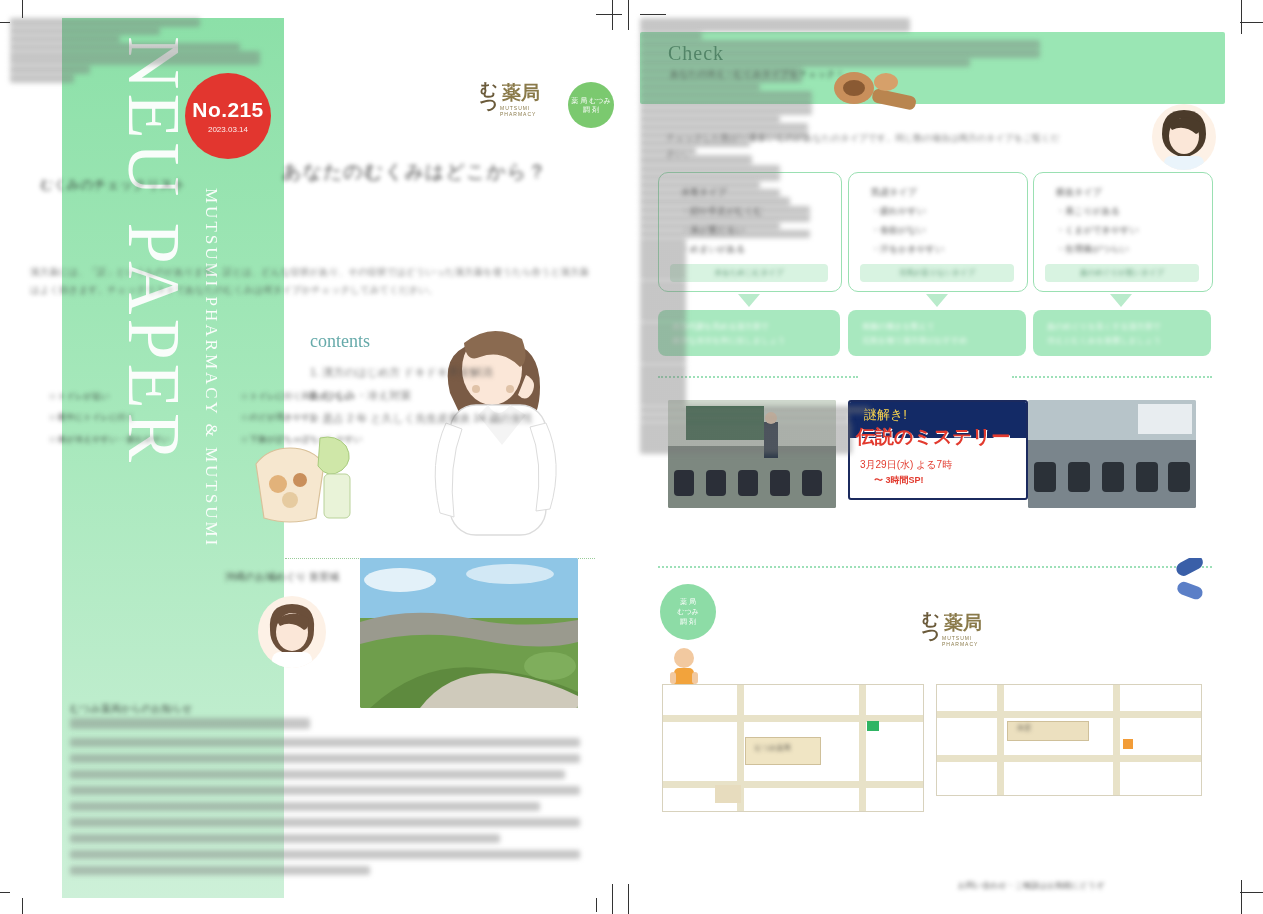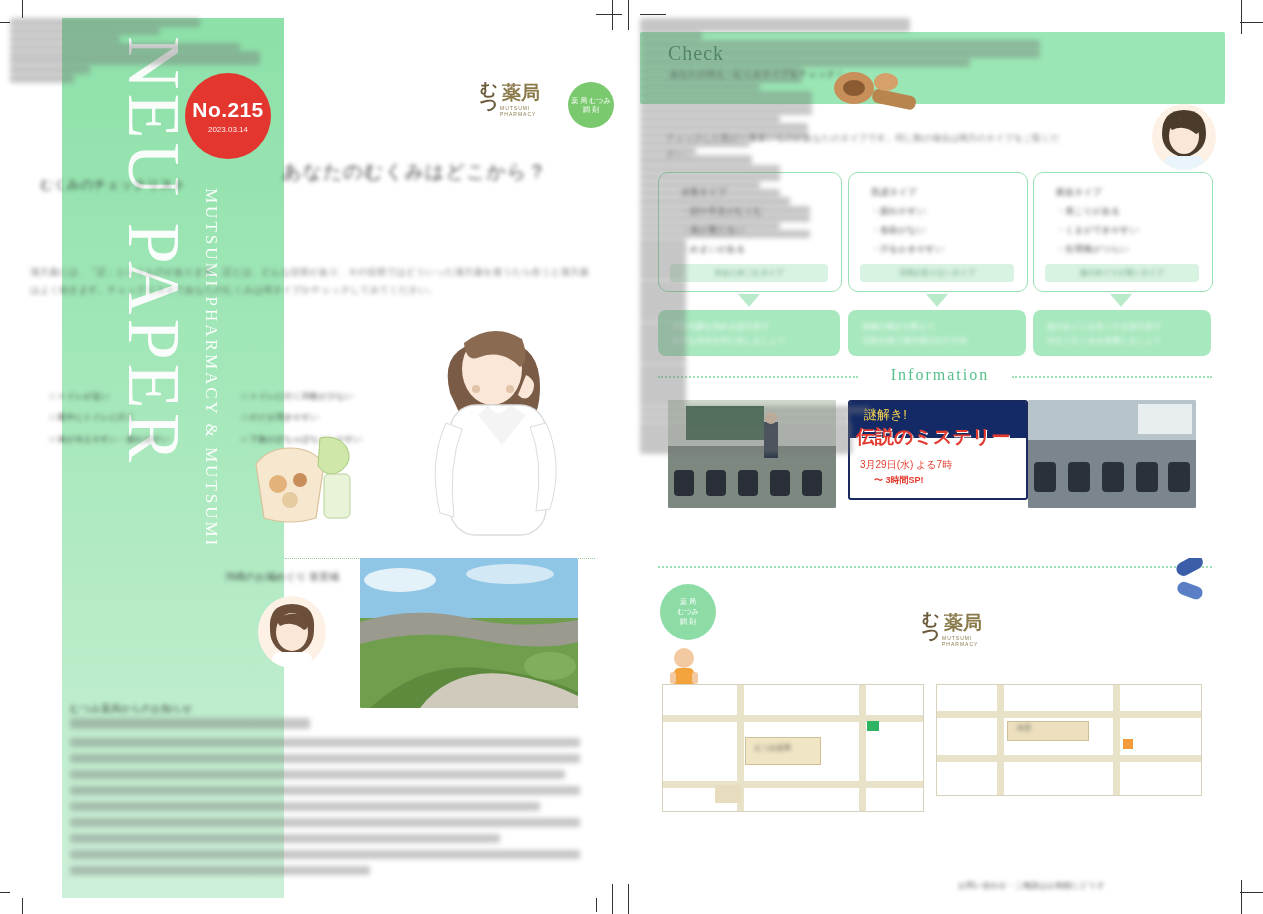--- a/index.html
+++ b/index.html
@@ -140,20 +140,26 @@
       <path d="M74 70 q28 -22 58 -4 q8 22 -2 28 q-18 -18 -40 -10 q-14 6 -16 -14z" fill="#8a6a50"></path>
       <path d="M136 102 q12 6 6 18 q-6 10 -14 2z" fill="#fbe7d8"></path>
       <rect x="60" y="132" width="96" height="130" rx="26" fill="#ffffff" stroke="#dcdcdc" stroke-width="1.4"></rect>
       <path d="M98 132 q10 16 22 0 l16 10 -24 30 -24 -30z" fill="#f4f4f4"></path>
       <path d="M56 150 q-18 40 -6 90 l14 4 q-6 -52 8 -88z" fill="#ffffff" stroke="#dcdcdc"></path>
       <path d="M156 150 q18 40 4 86 l-14 2 q8 -50 -6 -84z" fill="#ffffff" stroke="#dcdcdc"></path>
       <circle cx="86" cy="116" r="4" fill="#e0c3a8"></circle>
       <circle cx="120" cy="116" r="4" fill="#e0c3a8"></circle>
     </svg>
 
+    <div class="contents-box">
+      <div class="contents-title">contents</div>
+      <div class="blurtext">1. 漢方のはじめ方 ドキドキ不安解消</div>
+      <div class="blurtext">2. むくみ・冷え対策</div>
+      <div class="blurtext">3. 是占 2 年 と久しく先生皮膚炎   34 歳の女性</div>
+    </div>
 
     <div class="check-col" style="left:40px;top:368px;width:180px;">
       <div class="row blurtext dark">□ トイレが近い</div>
       <div class="row blurtext dark">□ 夜中にトイレに行く</div>
       <div class="row blurtext dark">□ 体が冷えやすい・疲れやすい</div>
     </div>
     <div class="check-col" style="left:232px;top:368px;width:200px;">
       <div class="row blurtext dark">□ トイレに行く回数が少ない</div>
       <div class="row blurtext dark">□ のどが渇きやすい</div>
       <div class="row blurtext dark">□ 下腹がぽちゃぽちゃしやすい</div>
@@ -293,21 +299,20 @@
     </div>
     <div class="green-box" style="left:393px;top:292px;width:178px;height:46px;">
       <div class="blurtext white" style="position:absolute;left:14px;top:10px;font-size:8px;line-height:1.8;">
         <div>血のめぐりを良くする漢方薬で</div>
         <div>冷えとむくみを改善しましょう</div>
       </div>
     </div>
 
     <div class="hr-dotted" style="left:18px;top:358px;width:200px;"></div>
     <div class="hr-dotted" style="left:372px;top:358px;width:200px;"></div>
-    <div class="info-title" style="top:348px;">Information</div>
 
     <div class="photo classroom" style="left:28px;top:382px;width:168px;height:108px;">
       <svg viewBox="0 0 168 108" width="168" height="108">
         <rect x="0" y="0" width="168" height="46" fill="#cfd8cd"></rect>
         <rect x="18" y="6" width="78" height="34" fill="#3f6a4f"></rect>
         <rect x="0" y="46" width="168" height="62" fill="#7d8880"></rect>
         <rect x="96" y="22" width="14" height="36" fill="#2f3b4a"></rect>
         <circle cx="103" cy="18" r="6" fill="#e8cbb0"></circle>
         <g fill="#2b2f38">
           <rect x="6" y="70" width="20" height="26" rx="4"></rect>

